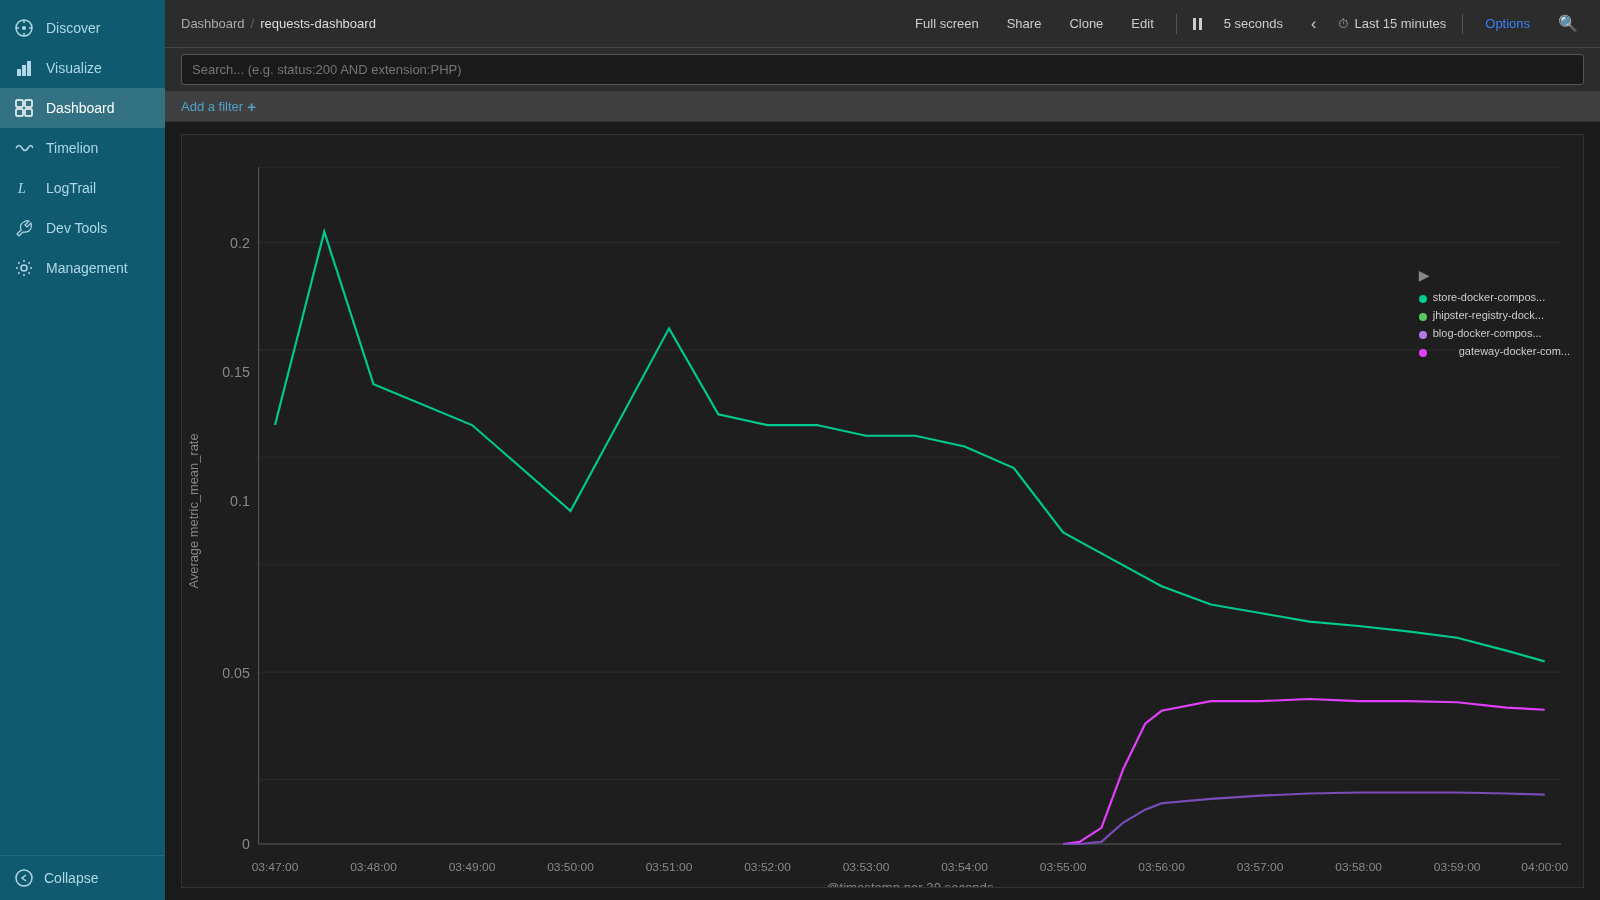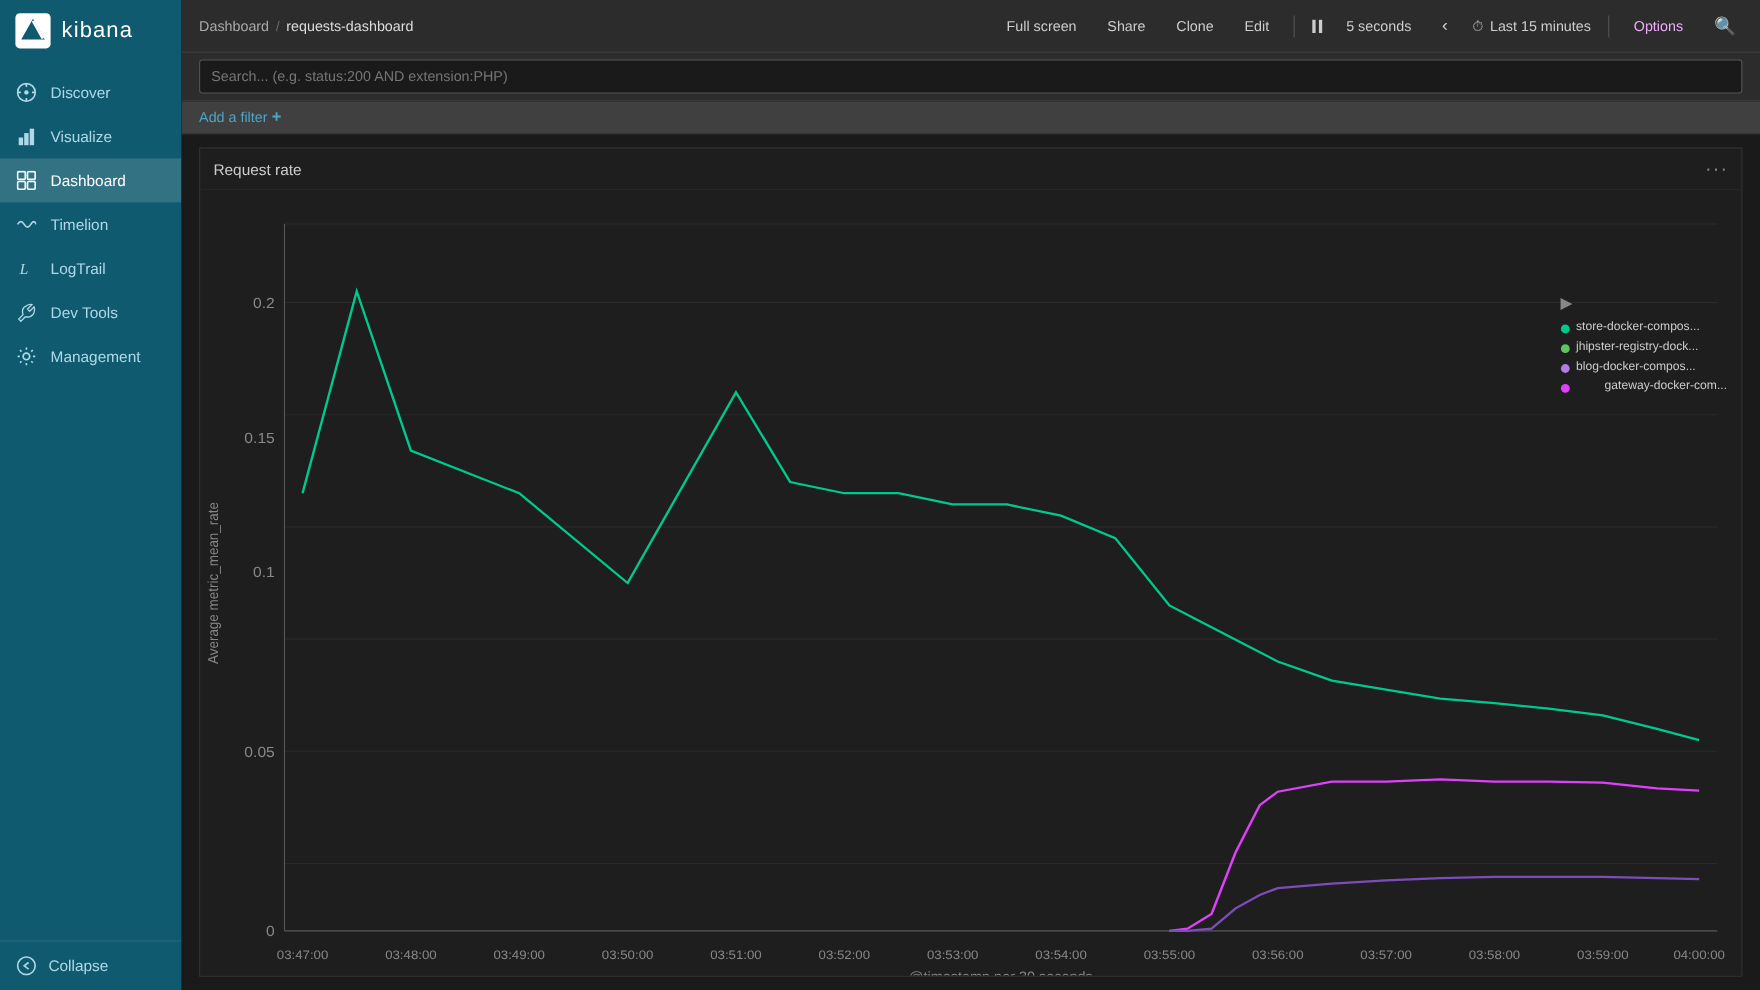--- a/index.html
+++ b/index.html
@@ -185,30 +185,20 @@
     .legend-dot {
       width: 8px; height: 8px;
       border-radius: 50%;
       flex-shrink: 0;
     }
   </style>
 </head>
 <body>
 
 <div id="sidebar">
-  <div id="sidebar-logo">
-    <div class="kibana-icon">
-      <svg width="22" height="22" viewBox="0 0 22 22">
-        <polygon points="11,2 20,18 2,18" fill="none" stroke="#0f5a6e" stroke-width="2"></polygon>
-        <polygon points="11,2 20,18 2,18" fill="#0f5a6e"></polygon>
-        <path d="M11 2 L20 18" stroke="#fff" stroke-width="2.5"></path>
-      </svg>
-    </div>
-    <span class="kibana-label">kibana</span>
-  </div>
 
   <div class="nav-items">
 
     <div class="nav-item">
       <div class="nav-icon">
         <svg width="18" height="18" viewBox="0 0 18 18" fill="none">
           <circle cx="9" cy="9" r="8" stroke="#b0d8e8" stroke-width="1.5"></circle>
           <circle cx="9" cy="9" r="2" fill="#b0d8e8"></circle>
           <line x1="9" y1="1" x2="9" y2="4" stroke="#b0d8e8" stroke-width="1.5"></line>
           <line x1="9" y1="14" x2="9" y2="17" stroke="#b0d8e8" stroke-width="1.5"></line>
@@ -310,42 +300,38 @@
         <div class="pause-bar"></div>
         <div class="pause-bar"></div>
       </div>
       <span class="topbar-btn">5 seconds</span>
       <span class="topbar-btn" style="font-size:16px;">‹</span>
       <div class="time-display">
         <span class="clock-icon">⏱</span>
         <span>Last 15 minutes</span>
       </div>
       <div class="topbar-divider"></div>
-      <span class="topbar-btn" style="color:#f0abfc;">Options</span>
+      <span class="topbar-btn" style="color:#3b82f6;">Options</span>
       <span class="topbar-btn" style="font-size:16px;">🔍</span>
     </div>
   </div>
 
   <div id="filterbar" style="position:relative;">
     <input type="text" id="search-input-wrap" style="background: rgb(26, 26, 26); border: 1px solid rgb(85, 85, 85); border-radius: 3px; padding: 7px 10px; color: #0ea5e9; font-size: 13px; width: 100%; outline: none;" placeholder="Search... (e.g. status:200 AND extension:PHP)">
   </div>
 
   <div id="addfilter-bar">
     <div class="add-filter-btn">
       <span>Add a filter</span>
       <span class="plus" style="color:#4fa3c7;font-weight:bold;">+</span>
     </div>
   </div>
 
   <div id="chart-container" style="position:relative;">
     <div class="panel">
-      <div class="panel-header">
-        <span class="panel-title">Request rate</span>
-        <span class="panel-menu-dots">···</span>
-      </div>
 
       <div class="chart-wrap">
         <svg class="chart" viewBox="0 0 1280 700" preserveAspectRatio="none">
 
           <rect width="1280" height="700" fill="#1e1e1e"></rect>
 
           <g stroke="#2a2a2a" stroke-width="1">
 
             <line x1="70" y1="30" x2="1260" y2="30"></line>
             <line x1="70" y1="100" x2="1260" y2="100"></line>

